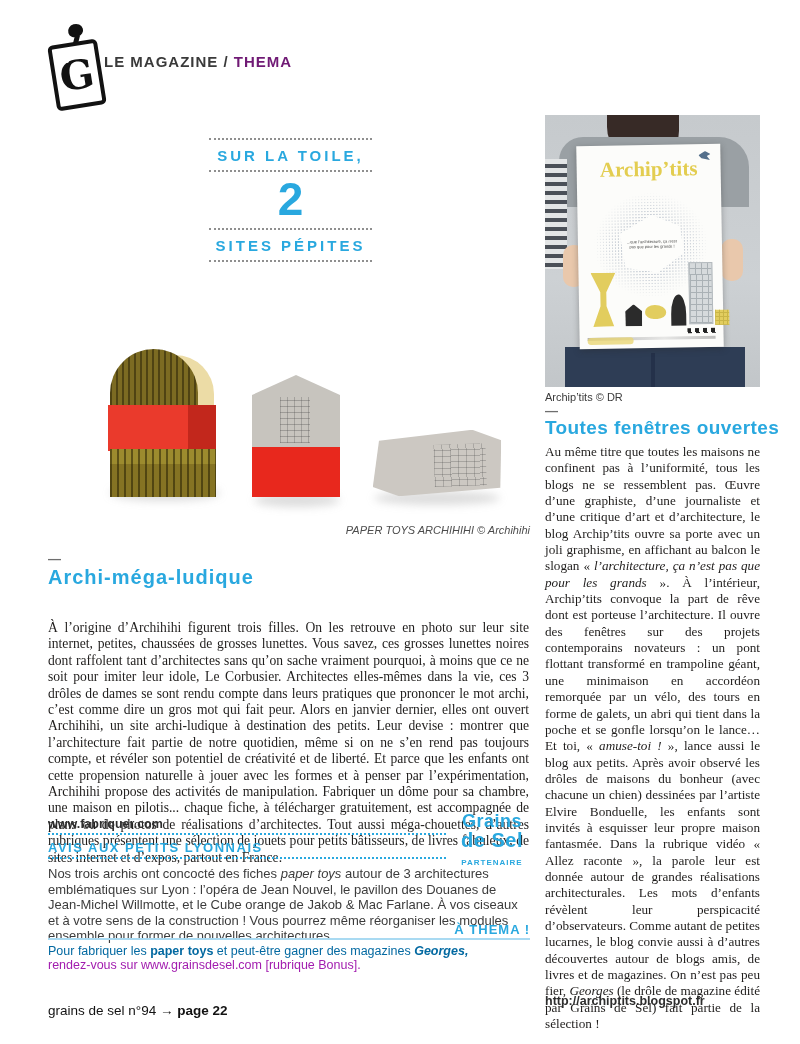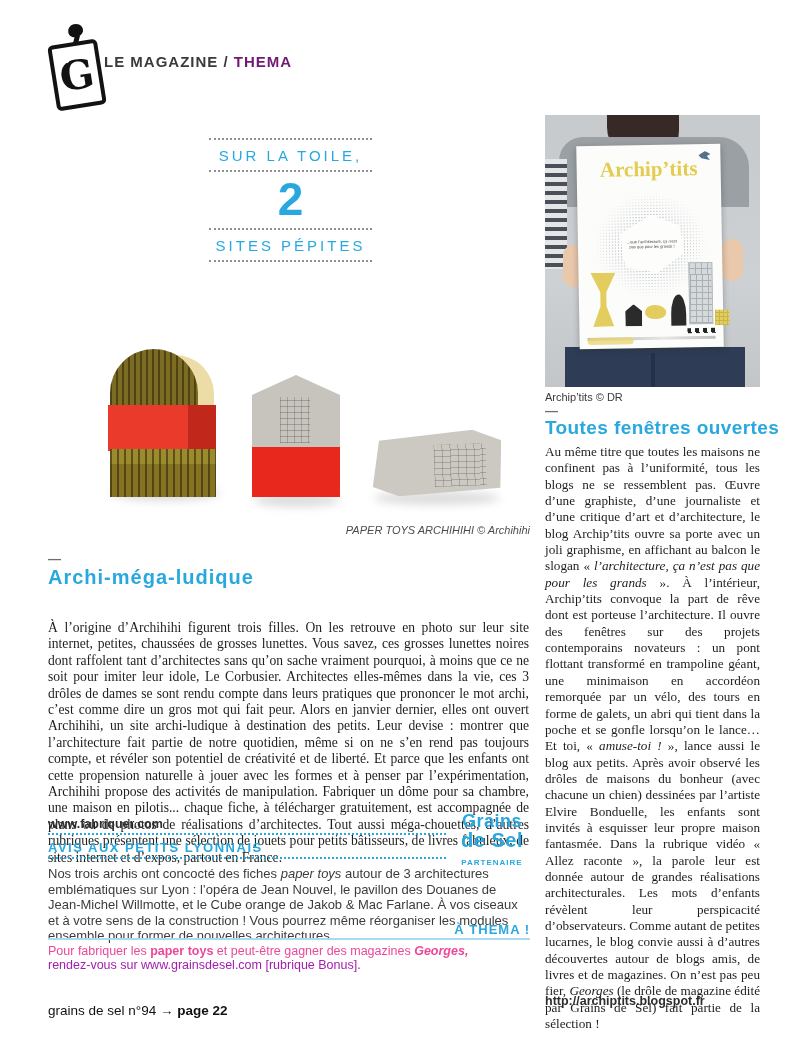--- a/index.html
+++ b/index.html
@@ -18,21 +18,21 @@
   .logo-person .body{position:absolute;left:1px;top:5px;width:7px;height:10px;background:#fff;border-radius:2px;}
   .pin-head{position:absolute;left:24px;top:-2px;width:15px;height:13px;background:#121212;
             border-radius:50% 50% 45% 45%;transform:rotate(-18deg);}
   .pin-neck{position:absolute;left:30px;top:9px;width:5px;height:9px;background:#121212;transform:rotate(14deg);}
   .masthead-text{left:104px;top:53px;font-size:15px;font-weight:bold;letter-spacing:1px;color:#3a3a3a;}
   .masthead-text .thema{color:#701a75;}
 
   
   .title-block{left:209px;top:138px;width:163px;text-align:center;}
   .dotline-gray{height:0;border-top:2px dotted #8f8f8f;}
-  .tb-word{font-size:15px;font-weight:normal;letter-spacing:3px;color:#29a8df;padding:7px 0 6px;}
+  .tb-word{font-size:15px;font-weight:bold;letter-spacing:3px;color:#29a8df;padding:7px 0 6px;}
   .tb-num{font-size:46px;font-weight:bold;color:#29a8df;line-height:1;padding:4px 0 6px;}
 
   
   .toys-photo{left:60px;top:335px;width:470px;height:185px;background:#fff;}
   .toys-photo .refl{position:absolute;border-radius:50%;background:rgba(120,120,120,.25);filter:blur(4px);}
   .b1{position:absolute;left:48px;top:14px;width:112px;height:148px;}
   .b1-dome-side{position:absolute;left:28px;top:6px;width:78px;height:54px;background:#ecdca6;border-radius:40px 40px 0 0;}
   .b1-dome{position:absolute;left:2px;top:0;width:88px;height:58px;border-radius:45px 45px 0 0;
            background:#7c6b22;background-image:repeating-linear-gradient(90deg,rgba(35,28,4,.5) 0 2px,transparent 2px 6px);}
   .b1-red{position:absolute;left:0;top:56px;width:108px;height:46px;
@@ -71,21 +71,21 @@
   .avis-title{left:48px;top:840px;font-size:13px;font-weight:bold;letter-spacing:1.5px;color:#29a8df;}
   .avis-dot2{left:48px;top:857px;width:398px;}
   .partner{left:452px;top:812px;width:80px;text-align:center;color:#29a8df;line-height:1;}
   .partner .p1{font-size:18px;font-weight:bold;letter-spacing:.5px;}
   .partner .p2{font-size:20px;font-weight:bold;letter-spacing:.5px;}
   .partner .p3{font-size:8px;font-weight:bold;letter-spacing:1px;margin-top:9px;text-align:center;}
   .avis-body{left:48px;top:866px;width:482px;font-size:13px;line-height:15.6px;color:#3c3c3c;}
   .gagner{left:48px;top:922px;width:482px;text-align:right;font-size:13px;font-weight:bold;
           letter-spacing:1px;color:#29a8df;}
   .solidline-blue{left:48px;top:938px;width:482px;height:0;border-top:2px solid #a9daf2;}
-  .promo1{left:48px;top:944px;width:482px;font-size:12.5px;color:#ec4899;}
+  .promo1{left:48px;top:944px;width:482px;font-size:12.5px;color:#0369a1;}
   .promo2{left:48px;top:958px;width:482px;font-size:12.5px;color:#a21caf;}
 
   
   .poster-photo{left:545px;top:115px;width:215px;height:272px;overflow:hidden;
                 background:linear-gradient(#c6cacd,#cdd1d4 60%,#c2c6c9);}
   .hair{position:absolute;left:62px;top:-6px;width:72px;height:52px;background:#372a26;
         border-radius:0 0 30px 34px;}
   .sweater{position:absolute;left:14px;top:22px;width:190px;height:70px;background:#9aa0a4;
            border-radius:24px 30px 0 0;}
   .sleeve-striped{position:absolute;left:0;top:44px;width:22px;height:110px;

